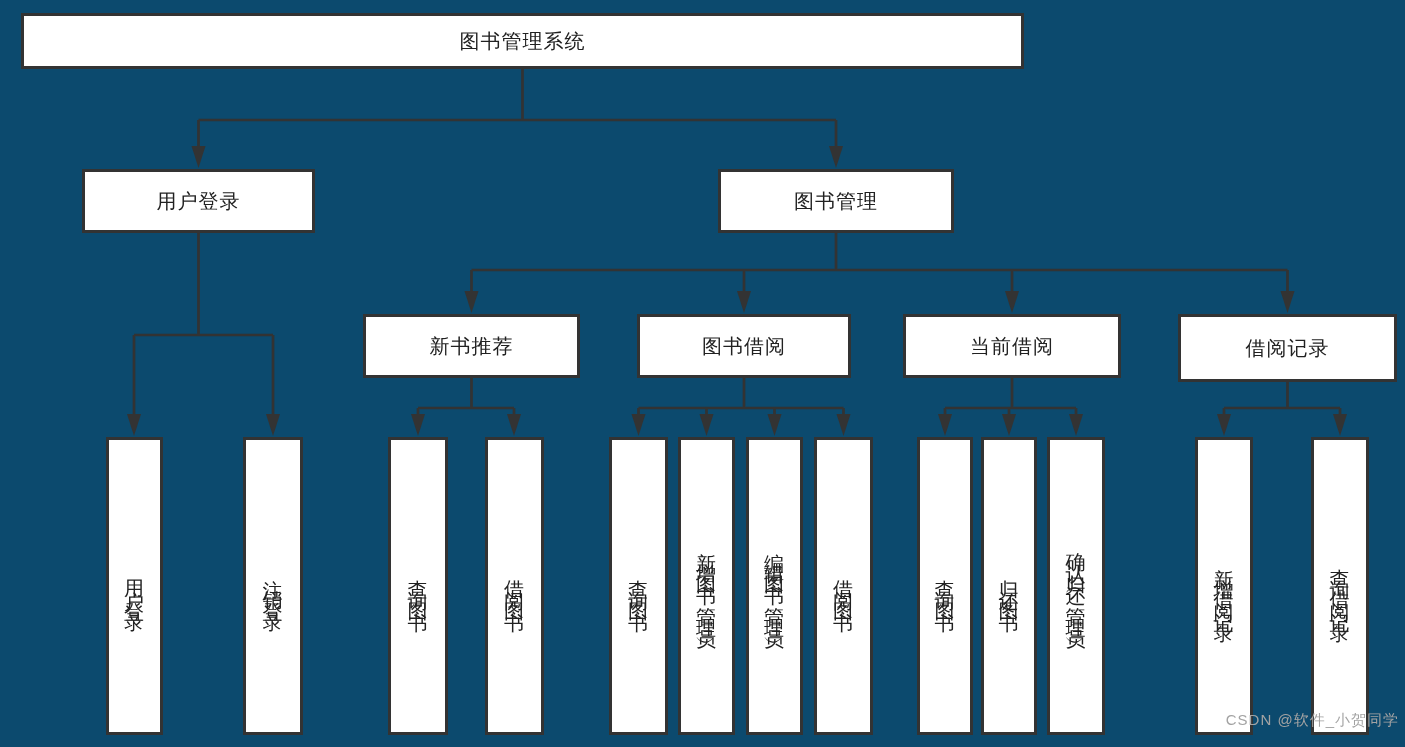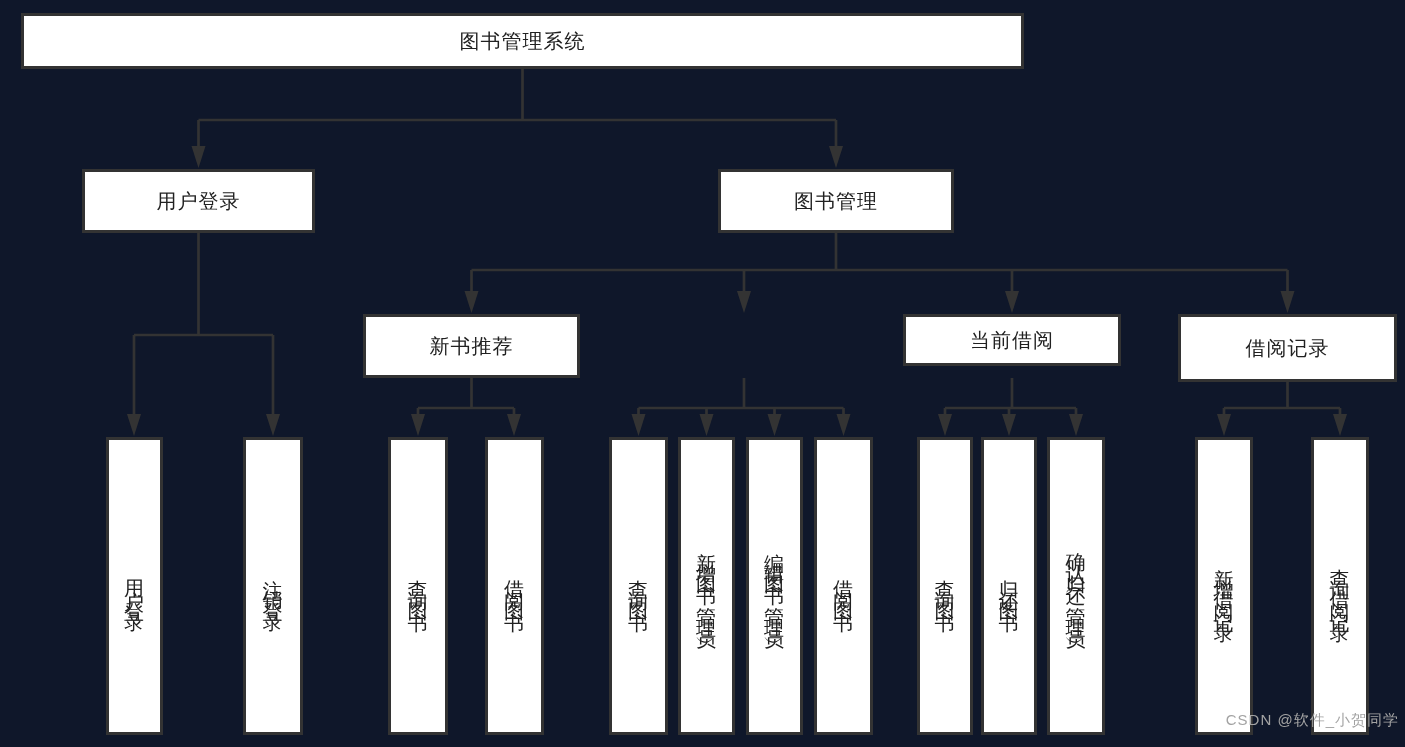--- a/index.html
+++ b/index.html
@@ -1,36 +1,36 @@
 <!DOCTYPE html>
 <html><head>
 <meta charset="utf-8">
 <style>
   html,body{margin:0;padding:0;background:#fff;}
   .stage{
-    position:relative;width:1405px;height:747px;background:#0f172a;
+    position:relative;width:1405px;height:747px;background:#0c4a6e;
     font-family:"Liberation Sans",sans-serif;color:#212121;overflow:hidden;
   }
   svg.wires{position:absolute;left:0;top:0;z-index:0;}
   .node{
     position:absolute;background:#ffffff;border:3px solid #333333;
     box-sizing:border-box;display:flex;align-items:center;justify-content:center;
     font-size:20px;letter-spacing:1px;z-index:2;line-height:1.2;text-align:center;
   }
   .vnode{
     writing-mode:vertical-rl;text-orientation:mixed;
     letter-spacing:11px;font-size:20px;padding:6px 0;
   }
   
   .n-root   {left:21px;  top:13px;  width:1003px;height:56px;}
   .n-login  {left:82px;  top:169px; width:233px; height:64px;}
   .n-mgmt   {left:718px; top:169px; width:236px; height:64px;}
   .n-newbook{left:363px; top:314px; width:217px; height:64px;}
   .n-borrow {left:637px; top:314px; width:214px; height:64px;}
-  .n-current{left:903px; top:314px; width:218px; height:52px;}
+  .n-current{left:903px; top:314px; width:218px; height:64px;}
   .n-records{left:1178px;top:314px; width:219px; height:68px;}
   .leaf{top:437px;height:298px;}
   .n-a1{left:106px; width:57px;}
   .n-a2{left:243px; width:60px;}
   .n-b1{left:388px; width:60px;}
   .n-b2{left:485px; width:59px;}
   .n-c1{left:609px; width:59px;}
   .n-c2{left:678px; width:57px;}
   .n-c3{left:746px; width:57px;}
   .n-c4{left:814px; width:59px;}
@@ -91,20 +91,21 @@
       <use href="#ah" x="1340" y="436"></use>
     </g>
   </svg>
 
   <div class="node n-root">图书管理系统</div>
 
   <div class="node n-login">用户登录</div>
   <div class="node n-mgmt">图书管理</div>
 
   <div class="node n-newbook">新书推荐</div>
+  <div class="node n-borrow">图书借阅</div>
   <div class="node n-current">当前借阅</div>
   <div class="node n-records">借阅记录</div>
 
   <div class="node vnode leaf n-a1">用户登录</div>
   <div class="node vnode leaf n-a2">注销登录</div>
 
   <div class="node vnode leaf n-b1">查询图书</div>
   <div class="node vnode leaf n-b2">借阅图书</div>
 
   <div class="node vnode leaf n-c1">查询图书</div>

